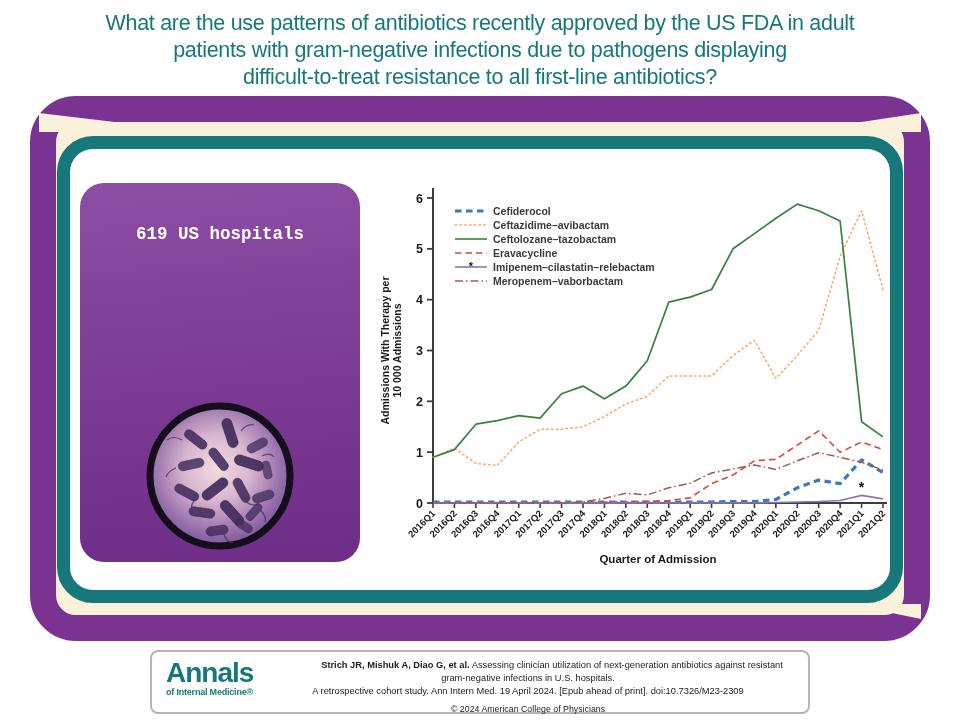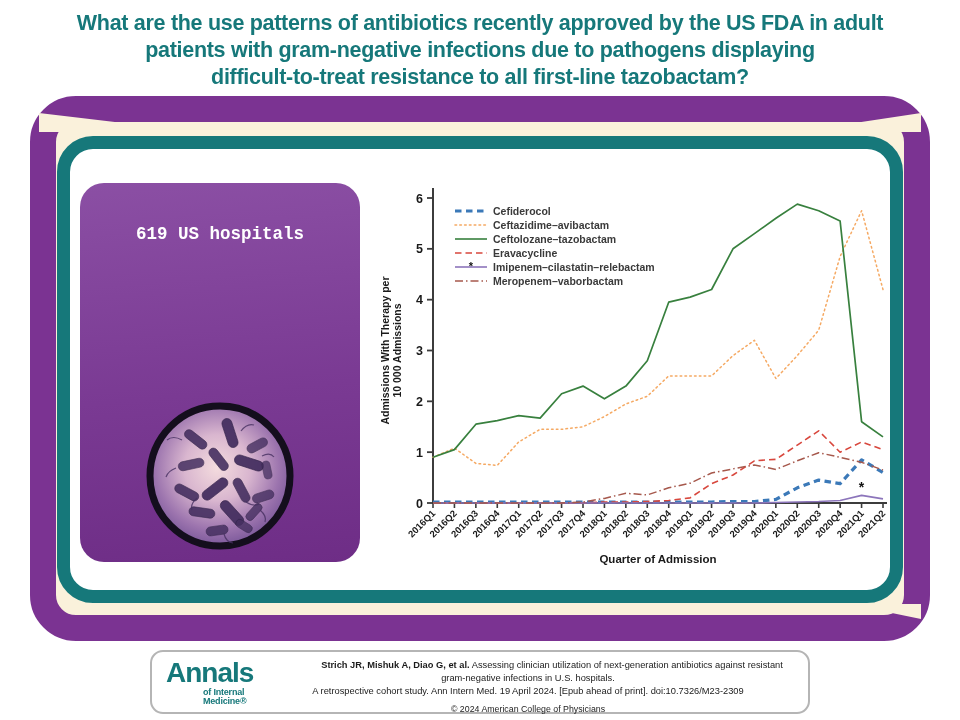--- a/index.html
+++ b/index.html
@@ -2,21 +2,21 @@
 <html><head>
 <meta charset="utf-8">
 <style>
   html,body{margin:0;padding:0;background:#ffffff;}
   body{width:960px;height:720px;position:relative;overflow:hidden;
        font-family:"Liberation Sans",sans-serif;}
   .abs{position:absolute;}
 
   
   .title-block{left:0;top:10px;width:960px;text-align:center;color:#16787A;
-               font-weight:bold;font-size:21.5px;line-height:27px;letter-spacing:-0.3px;}
+               font-weight:normal;font-size:21.5px;line-height:27px;letter-spacing:-0.3px;}
 
   
   .cream-bg{left:33px;top:98px;width:894px;height:541px;background:#FAF1DB;border-radius:44px;}
   .purple-ring{left:30px;top:96px;width:900px;height:545px;border:26px solid #7B3392;
                border-radius:46px;box-sizing:border-box;}
   .wedge{background:#FAF1DB;}
   .wedge-tl{left:39px;top:113px;width:160px;height:19px;
             clip-path:polygon(0 0,100% 100%,0 100%);}
   .wedge-tr{left:795px;top:113px;width:126px;height:19px;
             clip-path:polygon(100% 0,100% 100%,0 100%);}
@@ -33,36 +33,36 @@
                white-space:pre-line;}
   .info-card p:first-child{margin-top:38px;}
   .bact-wrap{left:142px;top:398px;width:156px;height:156px;}
 
   
   .chart-wrap{left:375px;top:165px;width:545px;height:415px;}
   #chart-svg text{font-family:"Liberation Sans",sans-serif;}
 
   
   .footer-box{left:150px;top:650px;width:660px;height:64px;border:2px solid #B5B5B5;
-              border-radius:13px;box-sizing:border-box;background:#ffffff;}
+              border-radius:8px;box-sizing:border-box;background:#ffffff;}
   .annals-logo{left:14px;top:7px;width:110px;color:#16787A;text-align:left;line-height:1;}
   .annals-name{font-size:28px;font-weight:bold;letter-spacing:-1px;}
-  .annals-tag{font-size:9px;font-weight:bold;margin-top:1px;letter-spacing:-0.2px;margin-left:37px;}
+  .annals-tag{font-size:9px;font-weight:bold;margin-top:1px;letter-spacing:-0.2px;}
   .citation{margin-left:118px;margin-right:22px;text-align:center;color:#1B1B1B;
             font-size:9.3px;line-height:13px;padding-top:7px;}
   .citation .authors{font-weight:bold;padding-left:48px;}
   .cite-copy{font-size:8.8px;margin-top:5px;color:#1B1B1B;}
 </style>
 </head>
 <body>
 
 <div class="abs title-block">
   <div>What are the use patterns of antibiotics recently approved by the US FDA in adult</div>
   <div>patients with gram-negative infections due to pathogens displaying</div>
-  <div>difficult-to-treat resistance to all first-line tazobactam?</div>
+  <div>difficult-to-treat resistance to all first-line antibiotics?</div>
 </div>
 
 <div class="abs cream-bg"></div>
 <div class="abs purple-ring"></div>
 <div class="abs wedge wedge-tl"></div>
 <div class="abs wedge wedge-tr"></div>
 <div class="abs wedge wedge-br"></div>
 <div class="abs teal-ring"></div>
 
 <div class="abs info-card">

